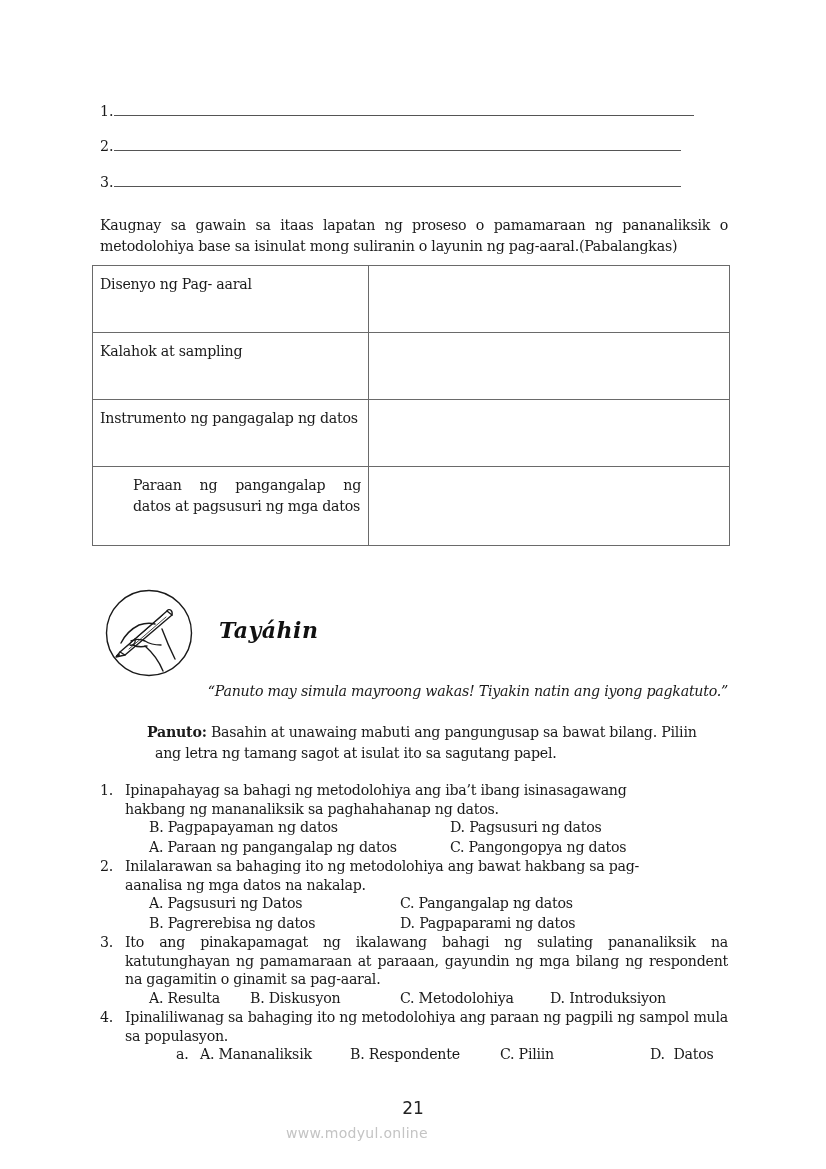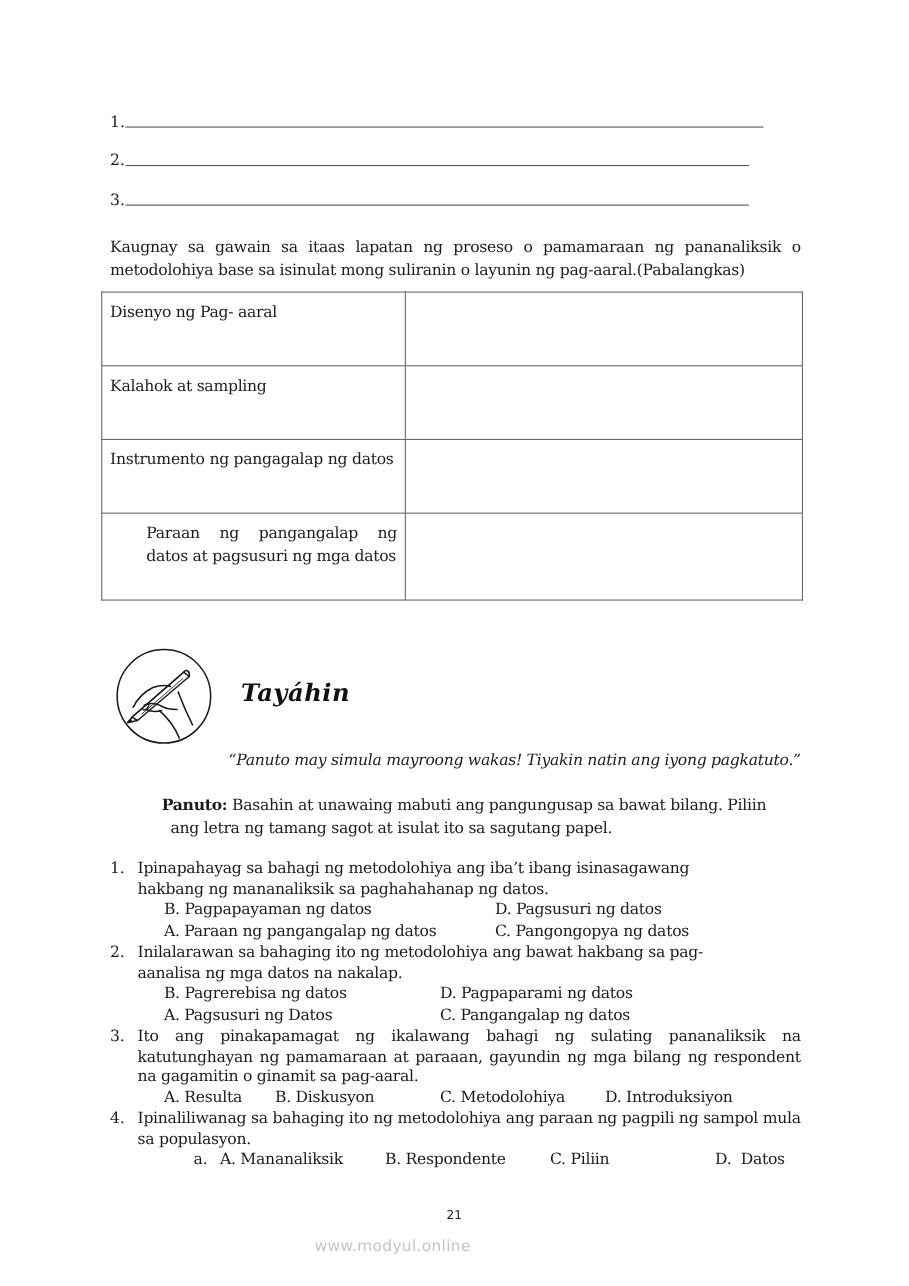--- a/index.html
+++ b/index.html
@@ -226,26 +226,26 @@
       <span style="left:350px">C. Pangongopya ng datos</span>
     </div>
   </div>
 
   <div>
     <div class="q q2">
       <span class="qnum">2.</span>
       <span class="qtext" style="padding-right:40px;">Inilalarawan sa bahaging ito ng metodolohiya ang bawat hakbang sa pag-aanalisa ng mga datos na nakalap.</span>
     </div>
     <div class="opts">
+      <span style="left:49px">A. Pagsusuri ng Datos</span>
+      <span style="left:300px">C. Pangangalap ng datos</span>
+    </div>
+    <div class="opts">
       <span style="left:49px">B. Pagrerebisa ng datos</span>
       <span style="left:300px">D. Pagpaparami ng datos</span>
-    </div>
-    <div class="opts">
-      <span style="left:49px">A. Pagsusuri ng Datos</span>
-      <span style="left:300px">C. Pangangalap ng datos</span>
     </div>
   </div>
 
   <div>
     <div class="q q3">
       <span class="qnum">3.</span>
       <span class="qtext">Ito ang pinakapamagat ng ikalawang bahagi ng sulating pananaliksik na katutunghayan ng pamamaraan at paraaan, gayundin ng mga bilang ng respondent na gagamitin o ginamit sa pag-aaral.</span>
     </div>
     <div class="opts">
       <span style="left:49px">A. Resulta</span>
@@ -263,14 +263,14 @@
     <div class="opts">
       <span style="left:76px">a.</span>
       <span style="left:100px">A. Mananaliksik</span>
       <span style="left:250px">B. Respondente</span>
       <span style="left:400px">C. Piliin</span>
       <span style="left:550px; white-space:pre;">D.  Datos</span>
     </div>
   </div>
 </div>
 
-<div style="position:absolute; left:0; width:826px; top:1098px; text-align:center; font-family:'DejaVu Sans','Liberation Sans',sans-serif; font-size:11px; color:#222;">21</div>
+<div style="position:absolute; left:0; width:826px; top:1098px; text-align:center; font-family:'DejaVu Sans','Liberation Sans',sans-serif; font-size:17px; color:#222;">21</div>
 <div style="position:absolute; left:0; width:714px; top:1125px; text-align:center; font-family:'DejaVu Sans','Liberation Sans',sans-serif; font-size:14px; color:#c4c4c4; letter-spacing:0.3px;">www.modyul.online</div>
 
 </body></html>

